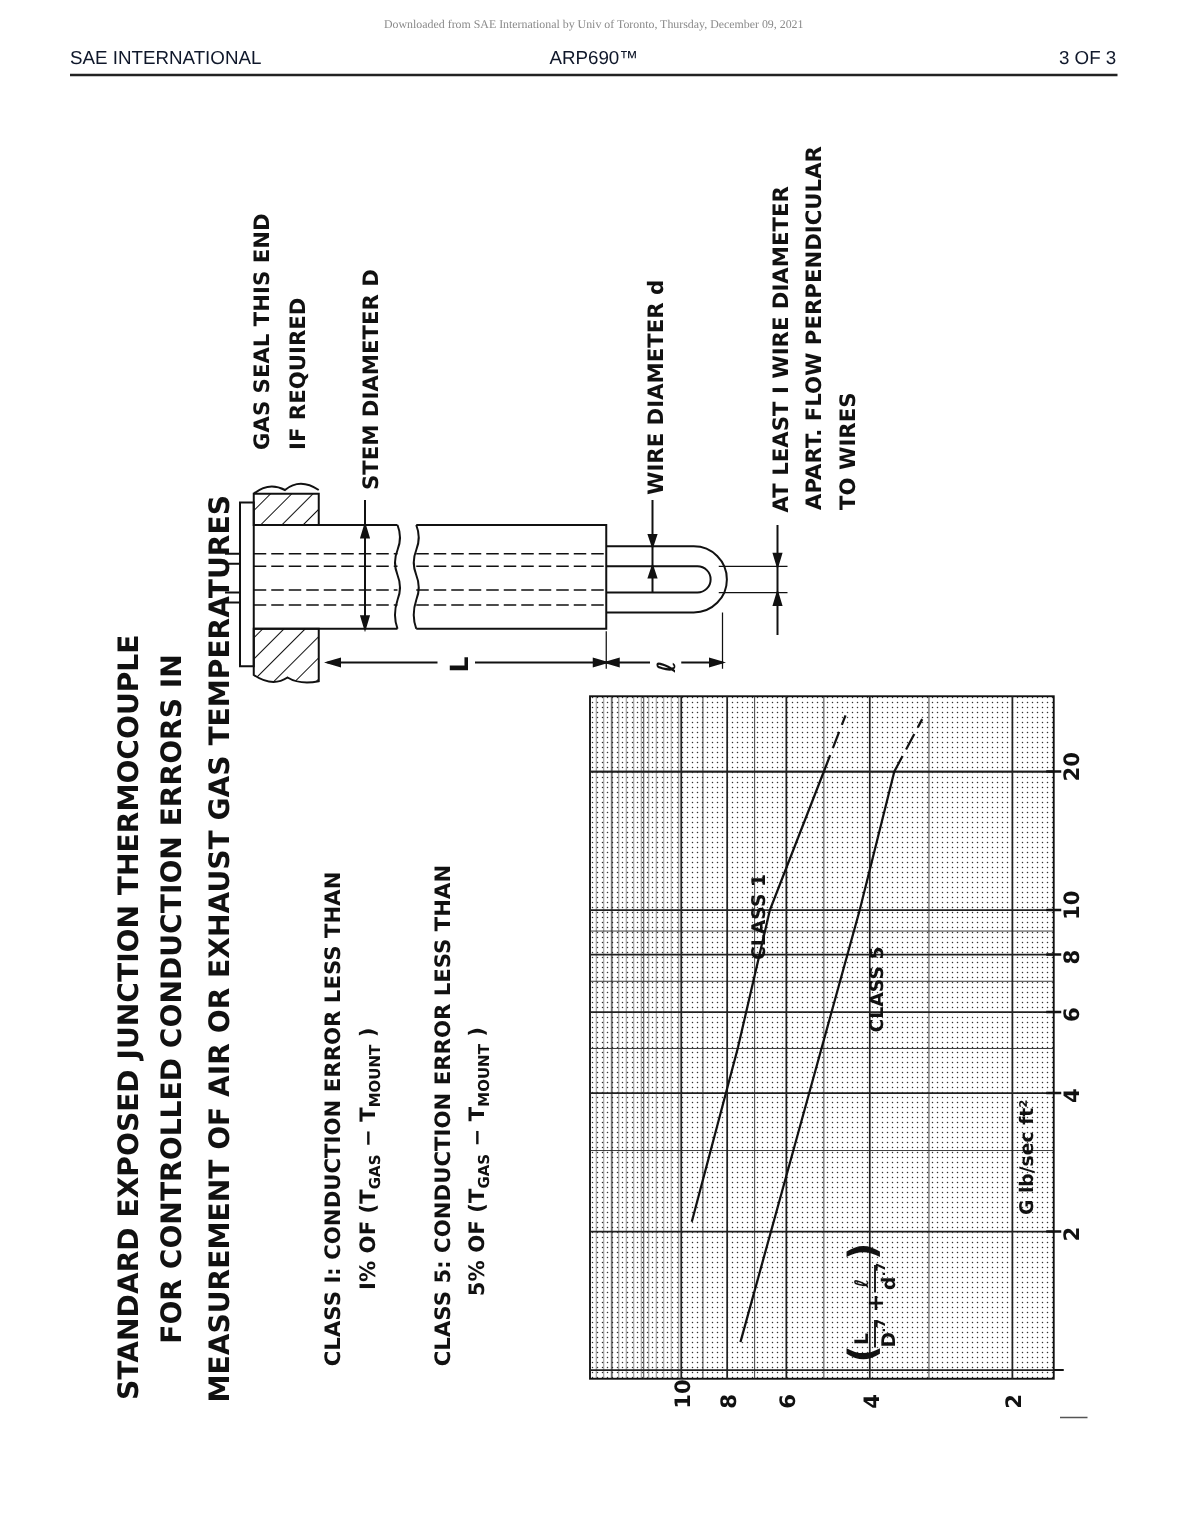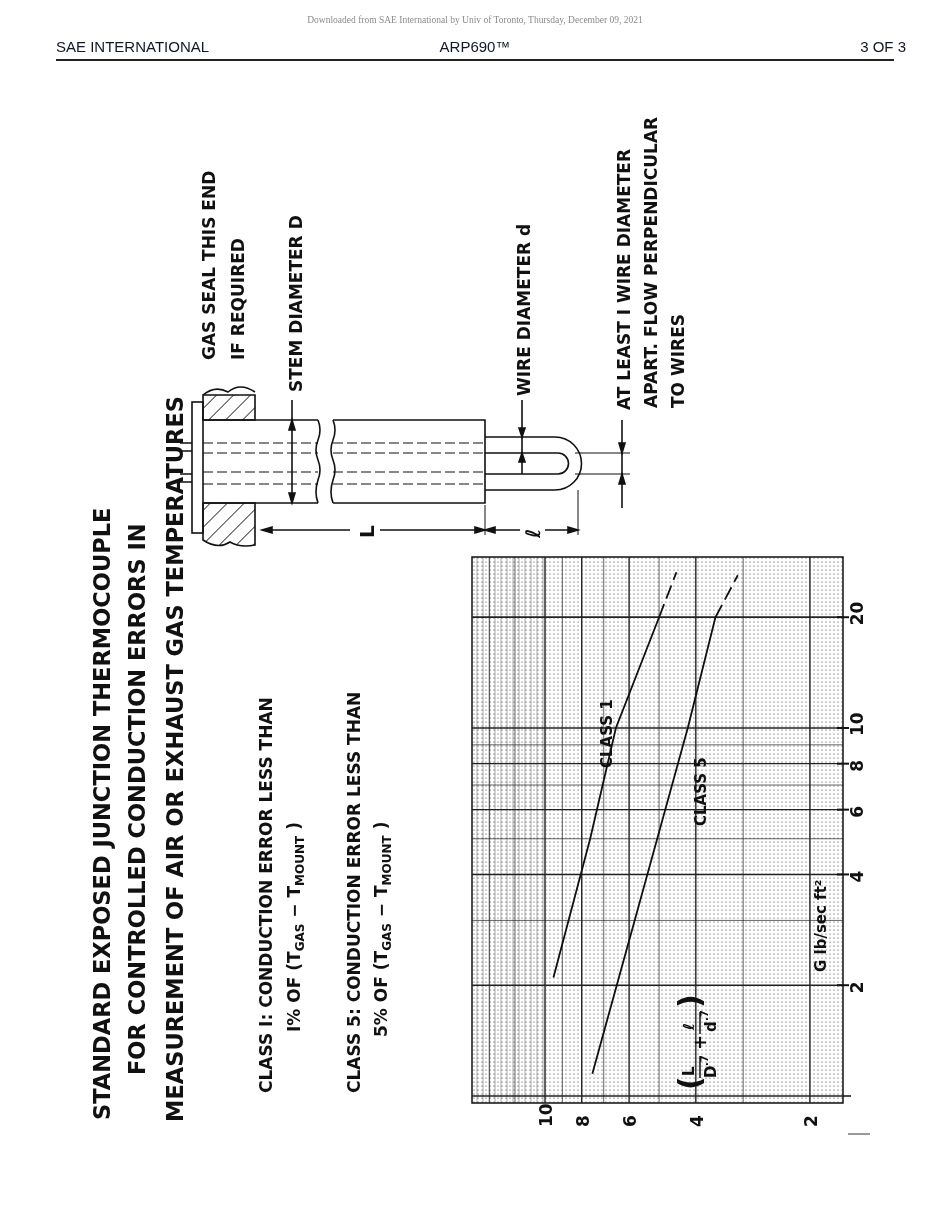--- a/index.html
+++ b/index.html
@@ -1,21 +1,21 @@
 <!DOCTYPE html>
 <html><head>
 <meta charset="utf-8">
 <style>
   html, body { margin:0; padding:0; background:#ffffff; }
   body { width:950px; height:1230px; position:relative; overflow:hidden; font-family:"Liberation Sans", sans-serif; color:#000; }
   .watermark { position:absolute; top:15px; left:0; width:950px; text-align:center; font-family:"Liberation Serif", serif; font-size:9.5px; color:#8a8a8a; }
   .hdr { position:absolute; top:38px; font-size:15px; color:#0f172a; }
   .hdr-left { left:56px; }
   .hdr-center { left:0; width:950px; text-align:center; }
-  .hdr-right { right:44px; }
+  .hdr-right { right:57px; }
   .hdr-rule { position:absolute; top:59px; left:56px; width:838px; height:2px; background:#222; }
   .figure { position:absolute; left:0; top:0; width:950px; height:1230px; }
   svg text { font-family:"DejaVu Sans", sans-serif; font-weight:bold; fill:#111; }
 </style>
 </head>
 <body>
 
 <div class="watermark">Downloaded from SAE International by Univ of Toronto, Thursday, December 09, 2021</div>
 <div class="hdr hdr-left">SAE INTERNATIONAL</div>
 <div class="hdr hdr-center">ARP690™</div>

